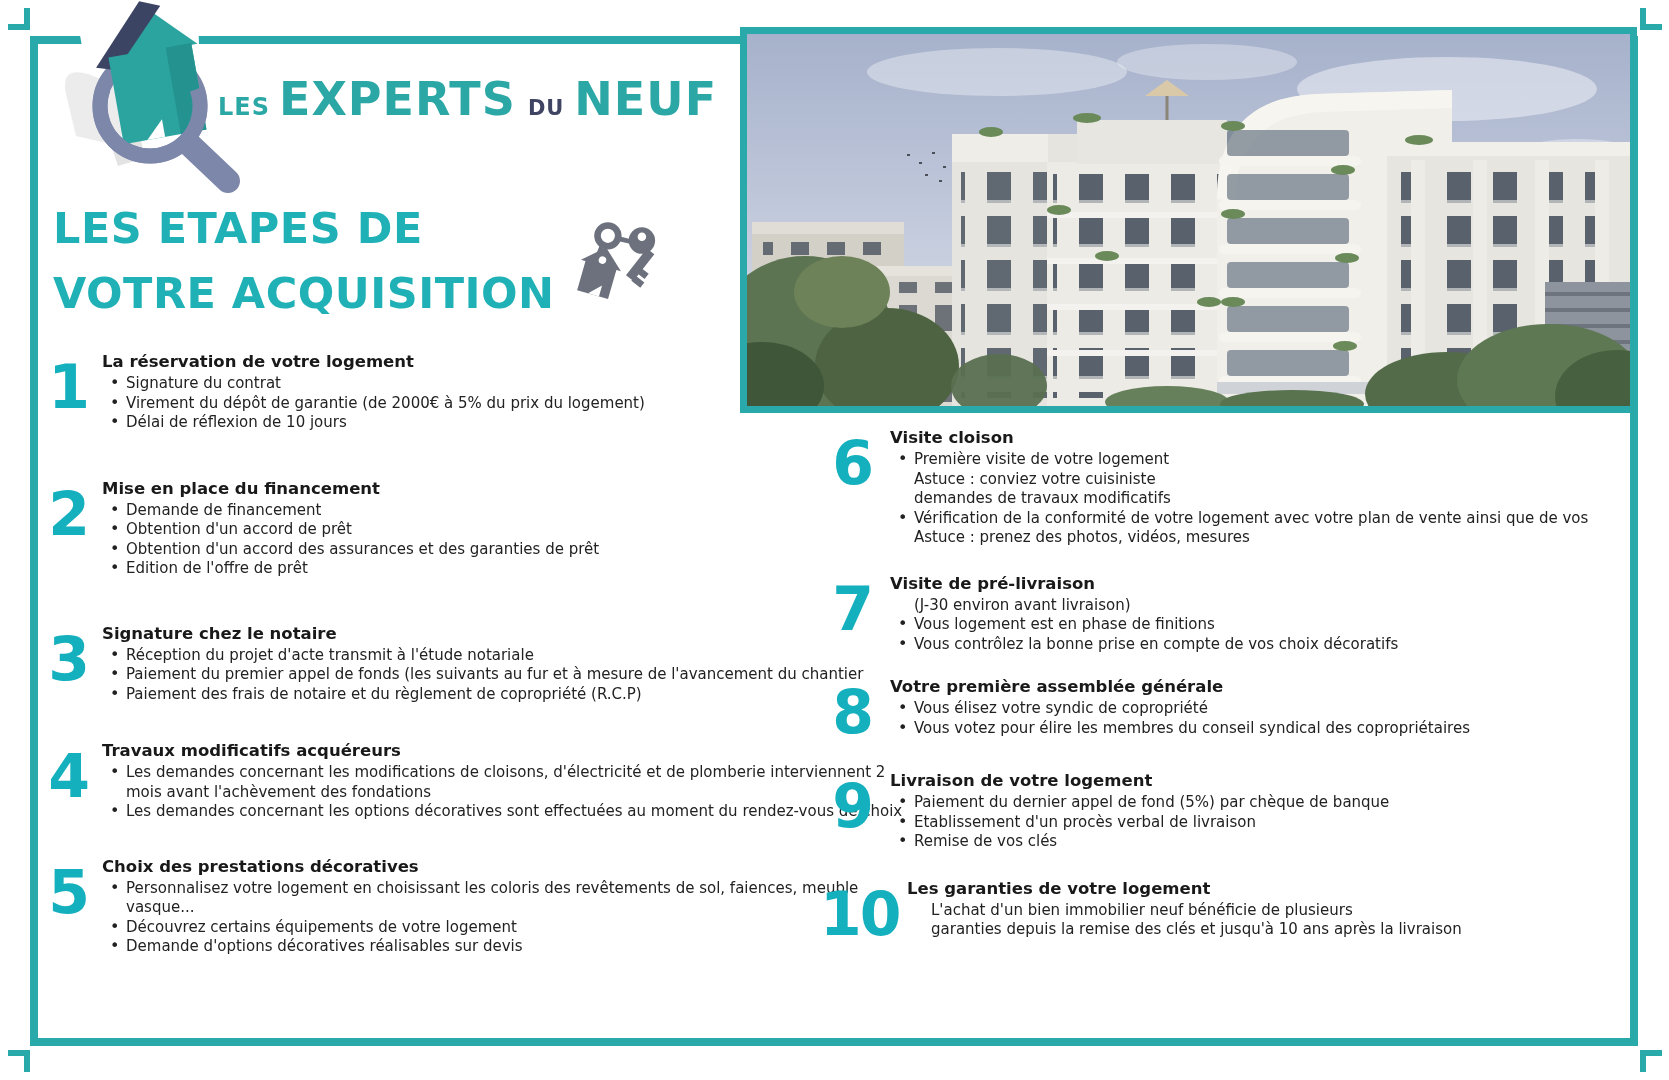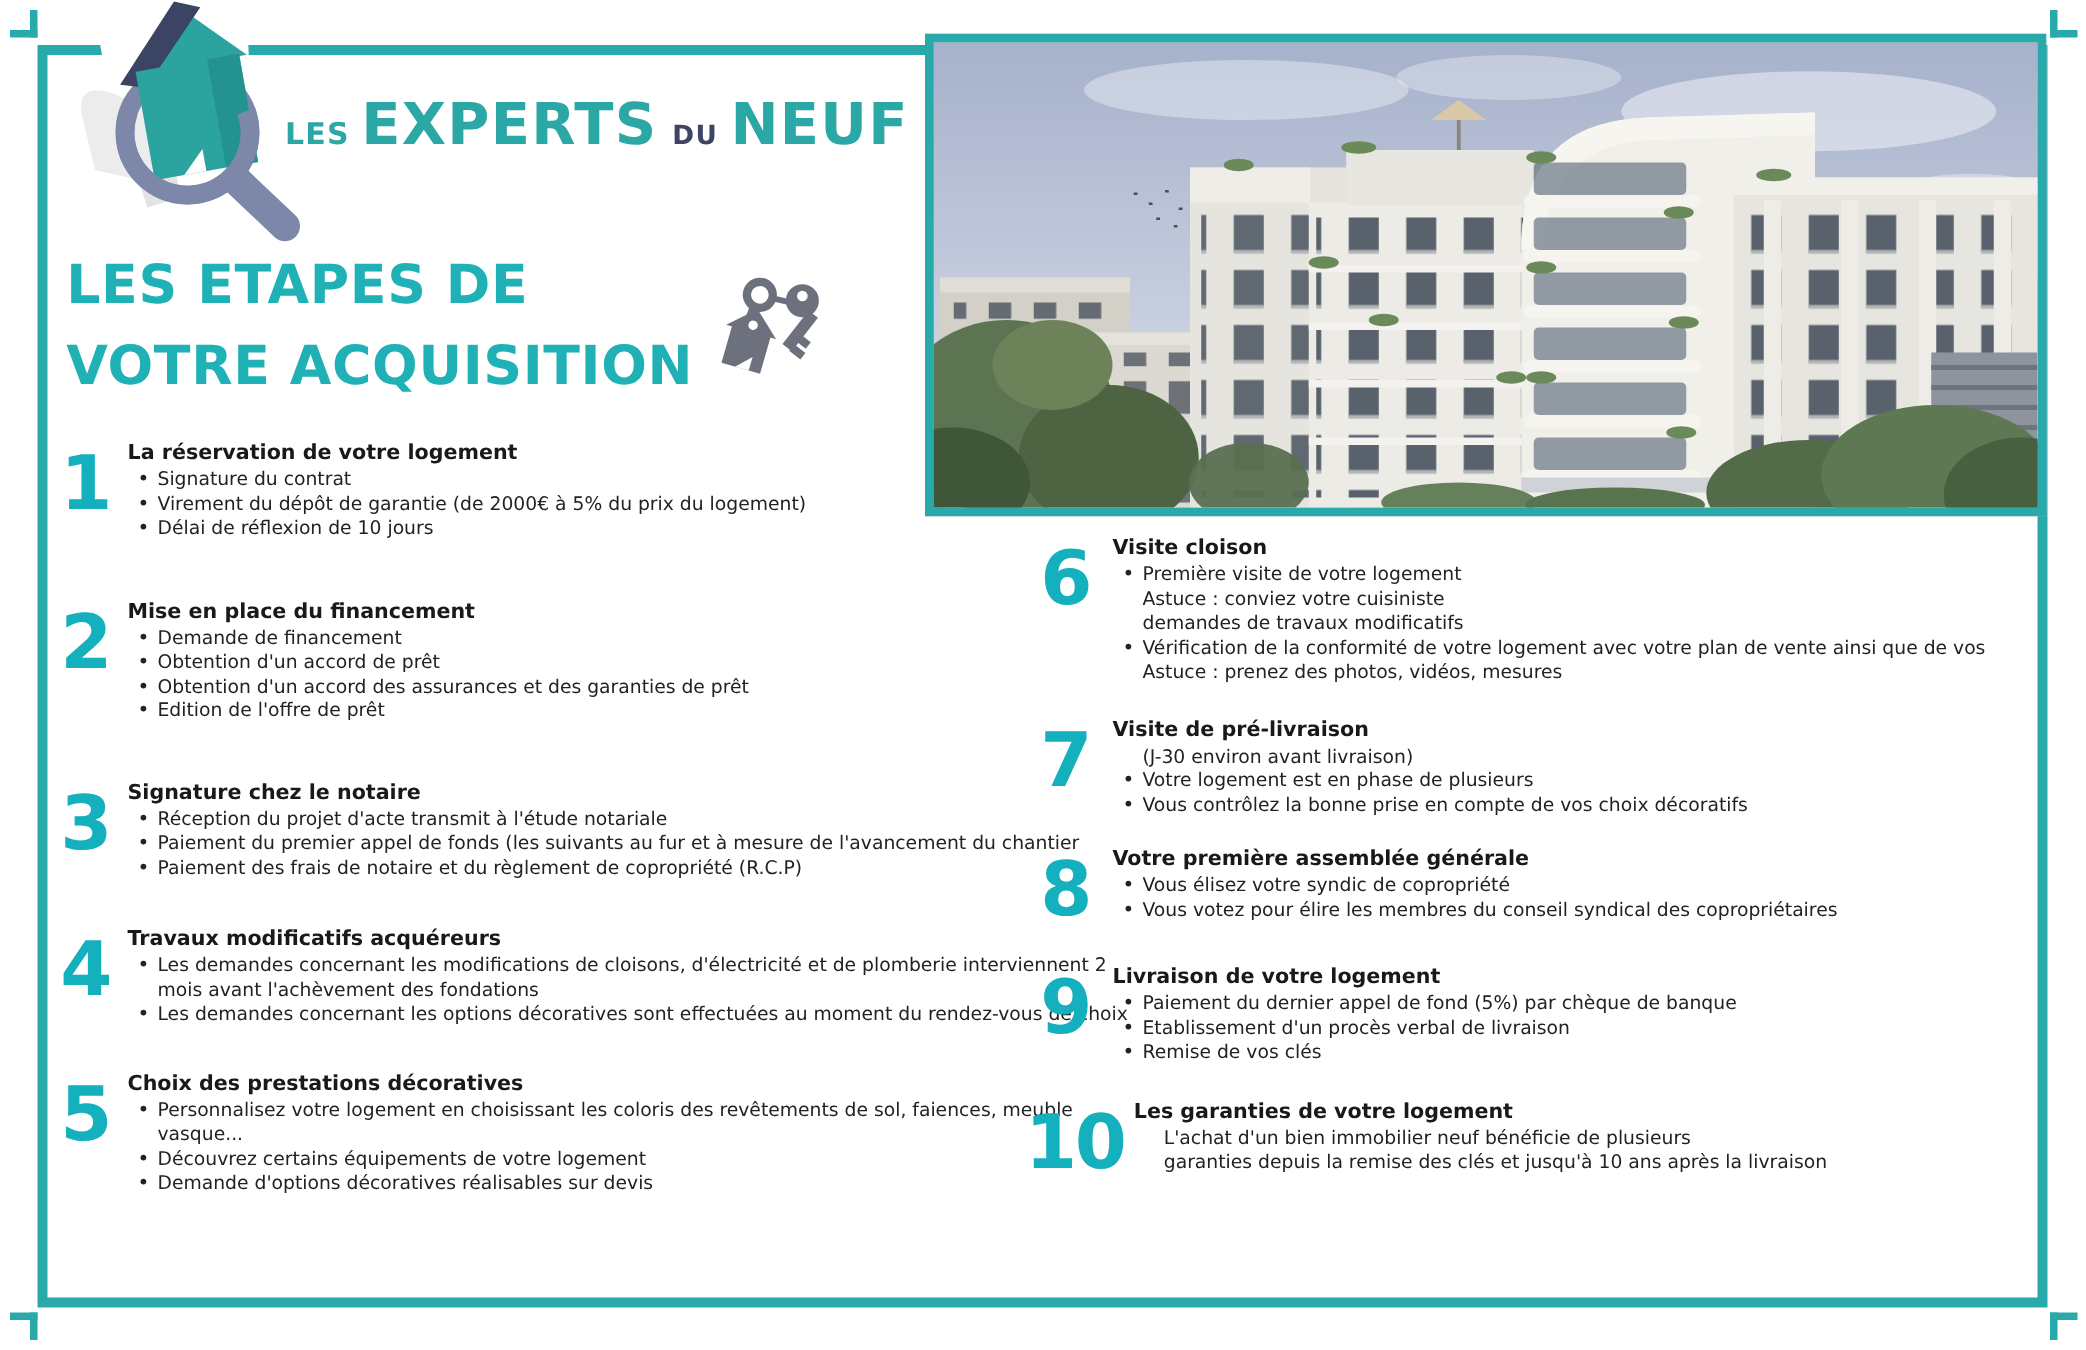--- a/index.html
+++ b/index.html
@@ -11,21 +11,21 @@
          border:8px solid #2aa9ab;box-sizing:border-box;}
   .mark{position:absolute;width:22px;height:22px;border:0 solid #2aa9ab;box-sizing:border-box;}
   .mark.tl{left:8px;top:8px;border-right-width:6px;border-bottom-width:6px;}
   .mark.tr{left:1640px;top:8px;border-left-width:6px;border-bottom-width:6px;}
   .mark.bl{left:8px;top:1050px;border-right-width:6px;border-top-width:6px;}
   .mark.br{left:1640px;top:1050px;border-left-width:6px;border-top-width:6px;}
 
   
   .logo{position:absolute;left:48px;top:-6px;width:660px;height:200px;}
   .logo svg{position:absolute;left:0;top:0;}
-  .brand{position:absolute;left:180px;top:78px;display:inline-flex;align-items:baseline;white-space:nowrap;text-align:center;}
+  .brand{position:absolute;left:170px;top:78px;display:inline-flex;align-items:baseline;white-space:nowrap;text-align:center;}
   .b-les{font-size:24px;font-weight:bold;color:#2ba7a5;margin-right:9px;letter-spacing:1px;}
   .b-experts{font-size:46px;font-weight:bold;color:#2ba7a5;letter-spacing:1px;}
   .b-du{font-size:21px;font-weight:bold;color:#3e4462;margin:0 10px 0 12px;letter-spacing:1px;}
   .b-neuf{font-size:46px;font-weight:bold;color:#2ba7a5;letter-spacing:1px;}
 
   
   .title{position:absolute;left:53px;top:196px;font-size:43px;line-height:65px;
          font-weight:bold;color:#1fb1b5;letter-spacing:.5px;}
   .title div{white-space:nowrap;}
 
@@ -286,21 +286,21 @@
           <div class="step-line">demandes de travaux modificatifs</div>
           <div class="step-line bullet">Vérification de la conformité de votre logement avec votre plan de vente ainsi que de vos</div>
           <div class="step-line">Astuce : prenez des photos, vidéos, mesures</div>
         </div>
       </div>
       <div class="step" style="margin-bottom: 23px;">
         <div class="num">7</div>
         <div class="body">
           <div class="step-title">Visite de pré-livraison</div>
           <div class="step-line">(J-30 environ avant livraison)</div>
-          <div class="step-line bullet">Votre logement est en phase de plusieurs</div>
+          <div class="step-line bullet">Vous logement est en phase de finitions</div>
           <div class="step-line bullet">Vous contrôlez la bonne prise en compte de vos choix décoratifs</div>
         </div>
       </div>
       <div class="step" style="margin-bottom: 31px;">
         <div class="num">8</div>
         <div class="body">
           <div class="step-title">Votre première assemblée générale</div>
           <div class="step-line bullet">Vous élisez votre syndic de copropriété</div>
           <div class="step-line bullet">Vous votez pour élire les membres du conseil syndical des copropriétaires</div>
         </div>

